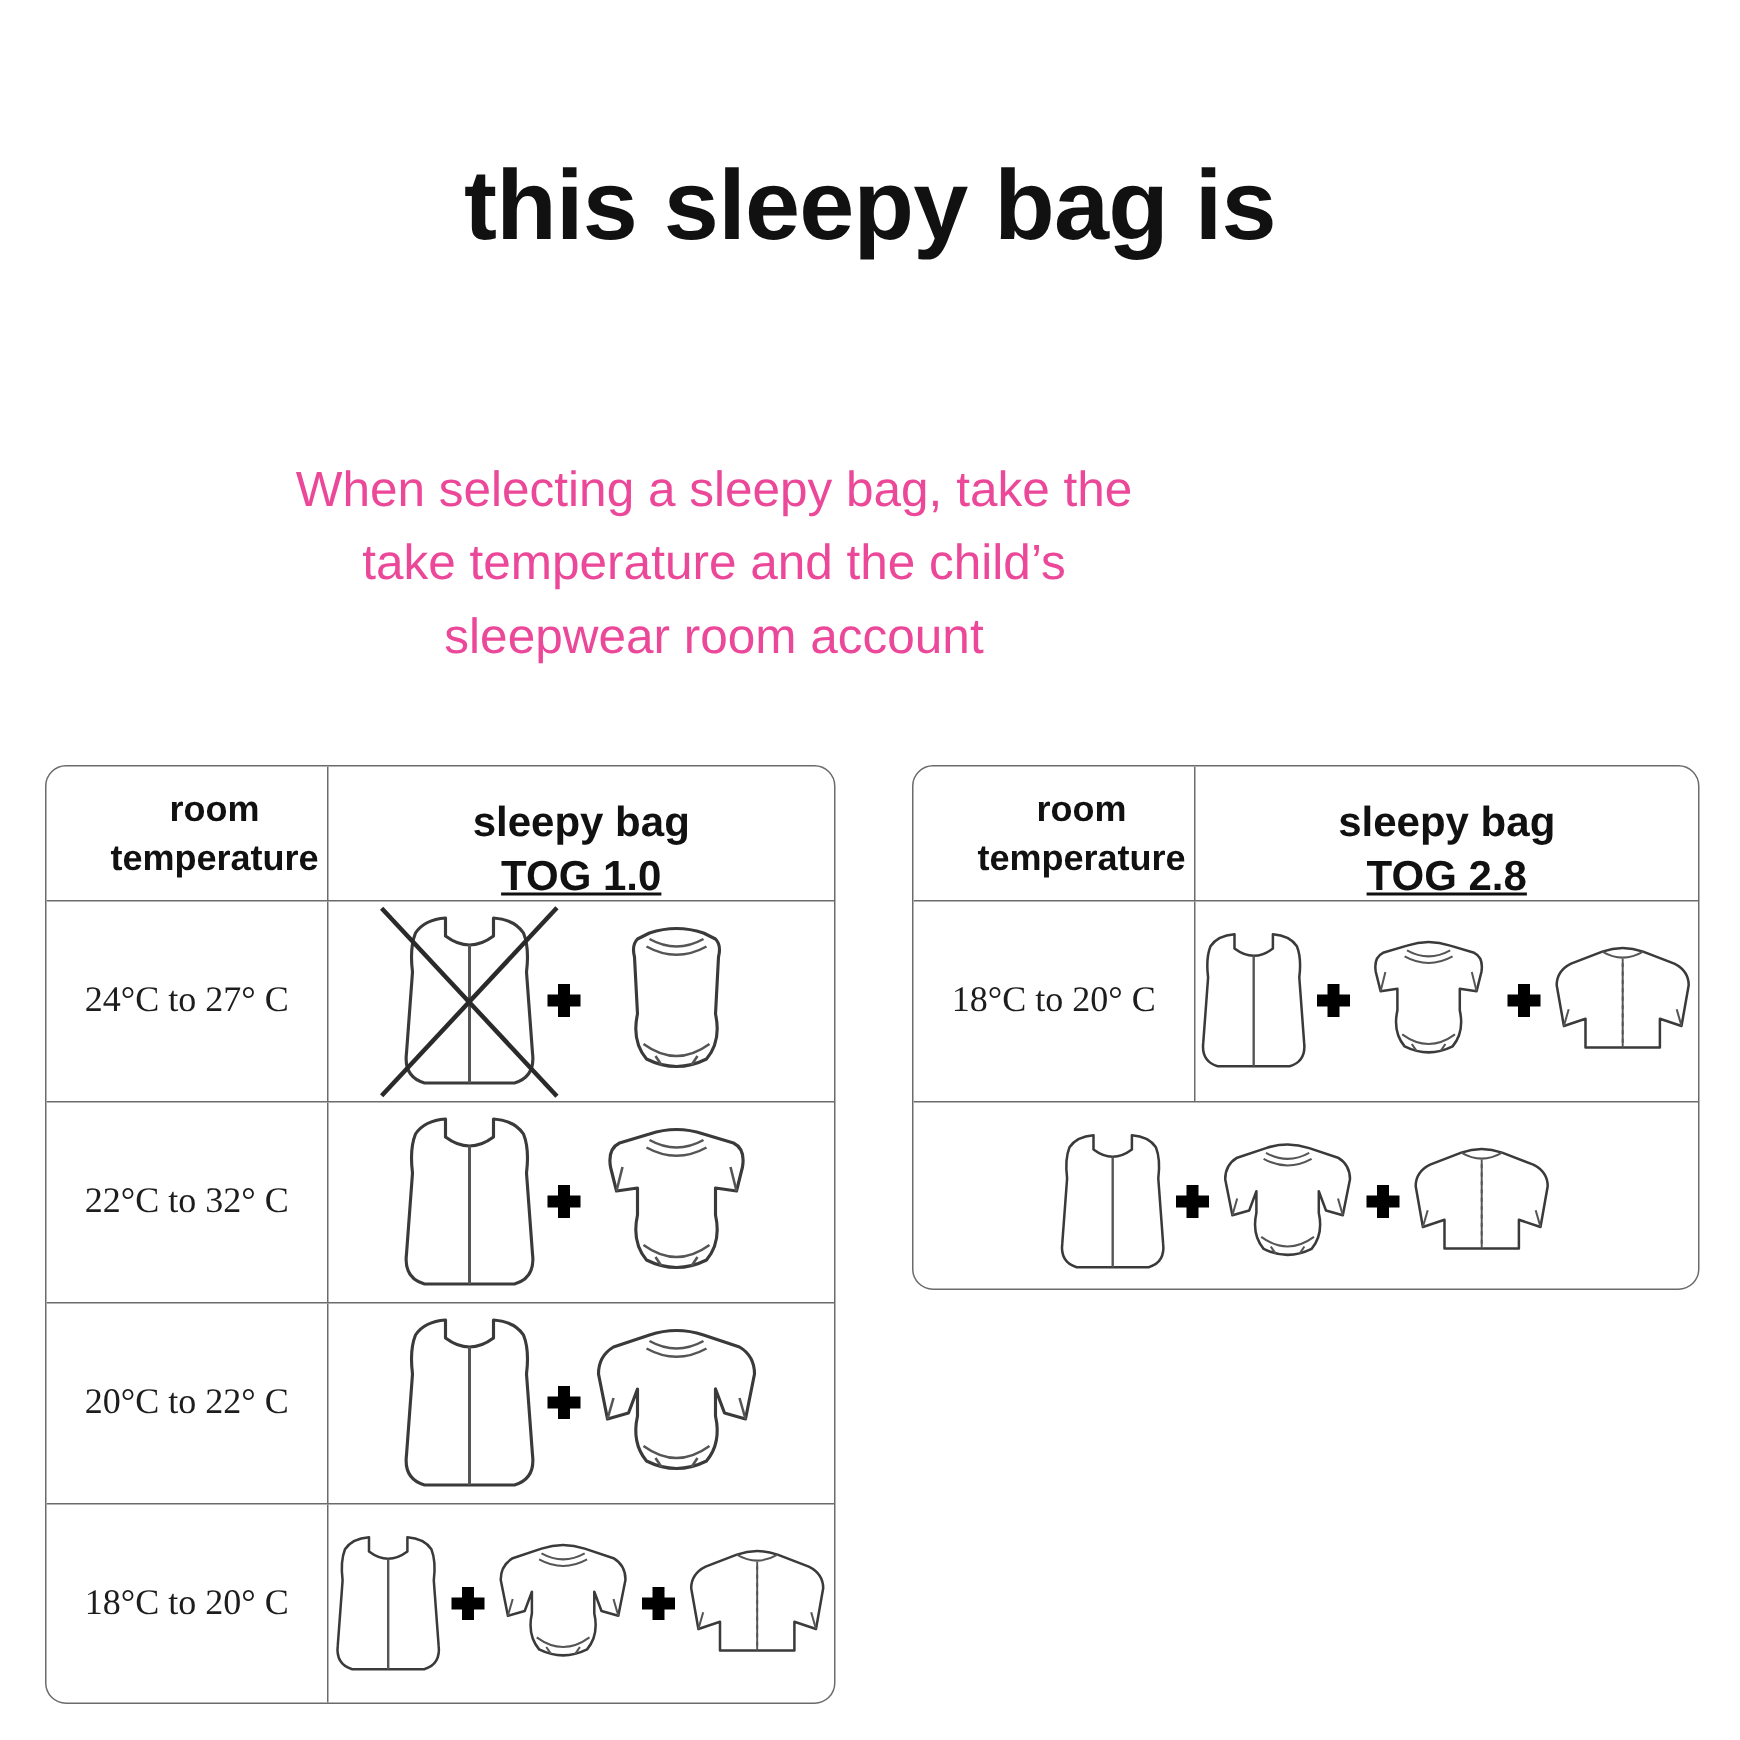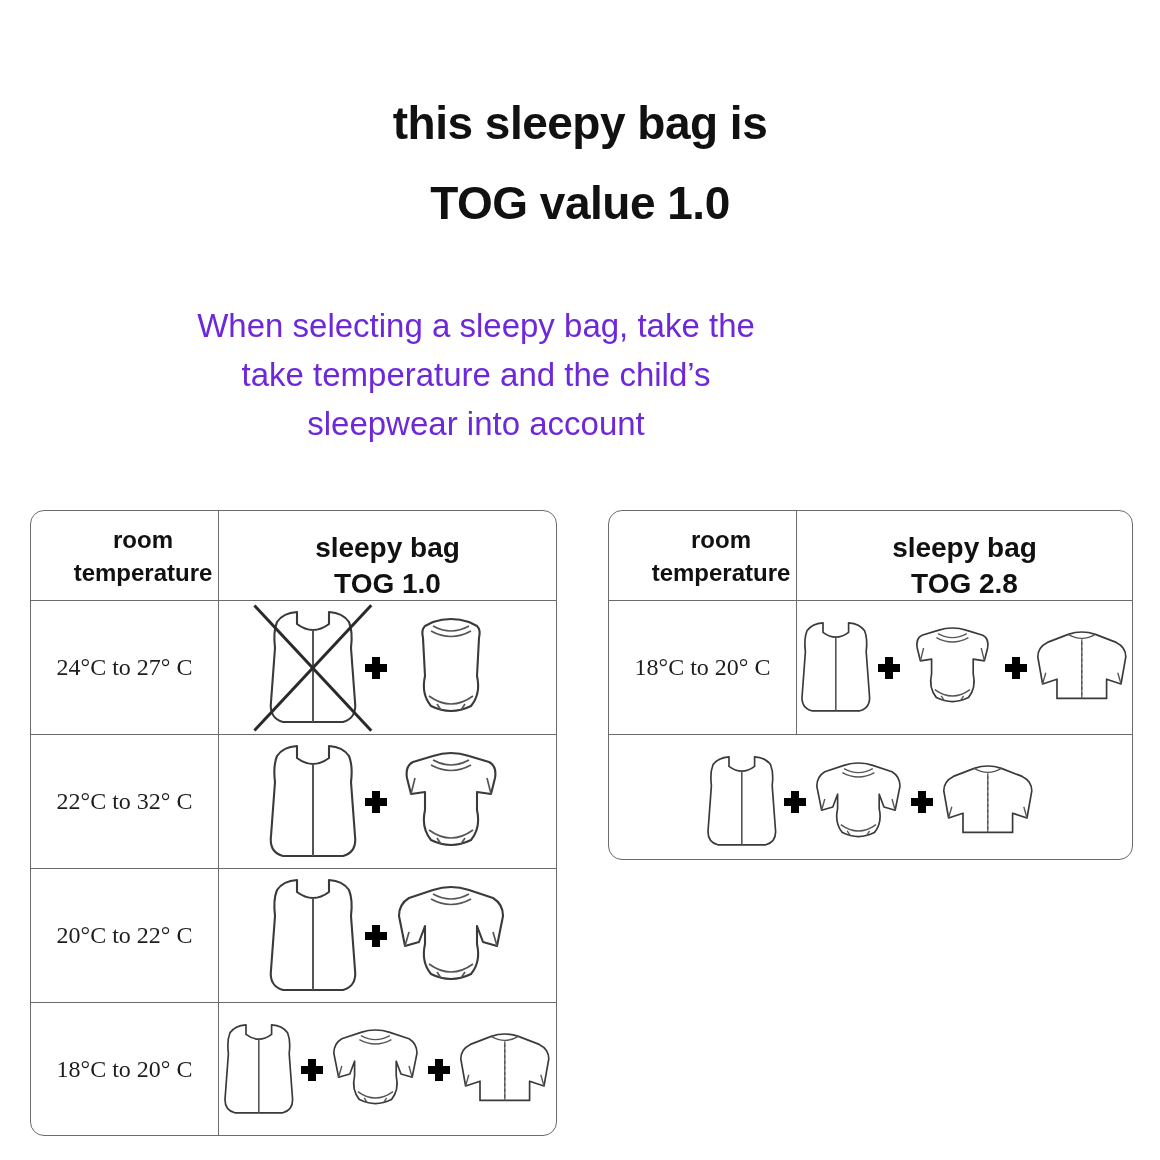--- a/index.html
+++ b/index.html
@@ -18,37 +18,37 @@
   }
 
   
   .headline {
     position: absolute;
     left: 0;
     top: 52px;
     width: 1160px;
     text-align: center;
     font-weight: bold;
-    font-size: 46px;
+    font-size: 66px;
     line-height: 80px;
     letter-spacing: -0.5px;
     color: #111111;
   }
   .headline .line { display: block; }
 
   .subhead {
     position: absolute;
     left: 0;
     top: 268px;
     width: 952px;
     text-align: center;
     font-size: 33px;
     line-height: 49px;
     font-weight: 400;
-    color: #6d28d9;
+    color: #ec4899;
   }
   .subhead .line { display: block; }
 
   
   .tog-table {
     position: absolute;
     border: 1.6px solid #6b6b6b;
     border-radius: 14px;
     box-sizing: border-box;
     background: #ffffff;
@@ -100,21 +100,21 @@
     color: #111;
     margin-left: 37px;
   }
   .hdr-bag {
     font-size: 28px;
     font-weight: bold;
     line-height: 36px;
     color: #111;
     margin-top: 20px;
   }
-  .hdr-bag .l2 { display: block; }
+  .hdr-bag .l2 { display: block; text-decoration: underline; }
 
   
   .trow.body { height: 134px; font-family: Liberation Serif, serif; }
   #table-left .trow.body:last-child { height: 133px; }
 
   .temp-label {
     font-size: 24px;
     font-weight: 400;
     color: #1d1d1d;
     white-space: nowrap;
@@ -185,27 +185,26 @@
 
   .stroke { fill: #ffffff; stroke: #3a3a3a; stroke-width: 2.1; stroke-linejoin: round; }
   .stroke-thin { fill: none; stroke: #555; stroke-width: 1.7; }
   .dotline { fill: none; stroke: #555; stroke-width: 1.6; stroke-dasharray: 2.5 4.5; stroke-linecap: round; }
 </style>
 </head>
 <body>
 
 <h1 class="headline">
   <span class="line">this sleepy bag is</span>
-  <span class="line">TOG value 1.0</span>
 </h1>
 
 <p class="subhead">
   <span class="line">When selecting a sleepy bag, take the</span>
   <span class="line">take temperature and the child’s</span>
-  <span class="line">sleepwear into account</span>
+  <span class="line">sleepwear room account</span>
 </p>
 
 <div class="tog-table" id="table-left">
     <div class="trow header">
       <div class="cell-temp">
         <div class="hdr-temp"><span>room</span><br><span>temperature</span></div>
       </div>
       <div class="cell-items">
         <div class="hdr-bag"><span>sleepy bag</span><span class="l2">TOG 1.0</span></div>
       </div>

